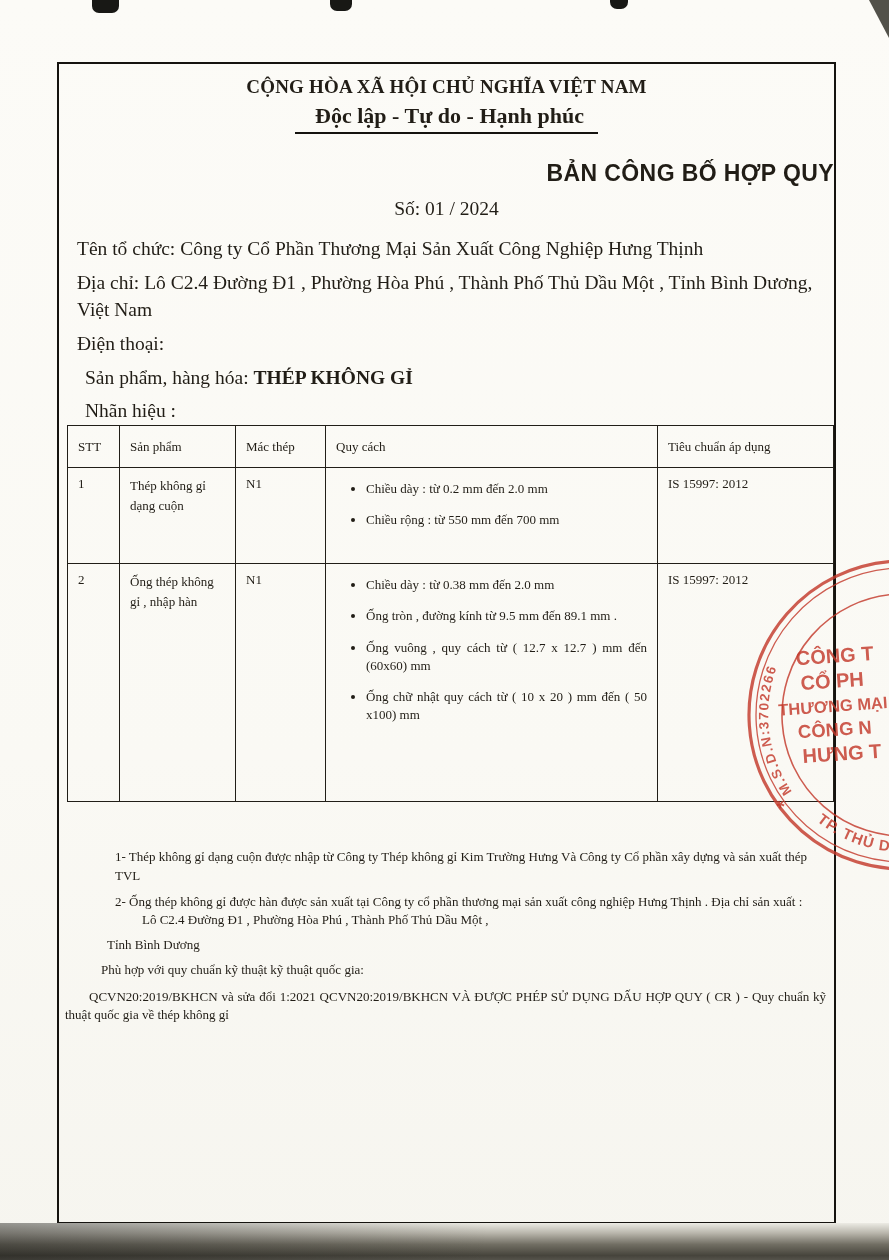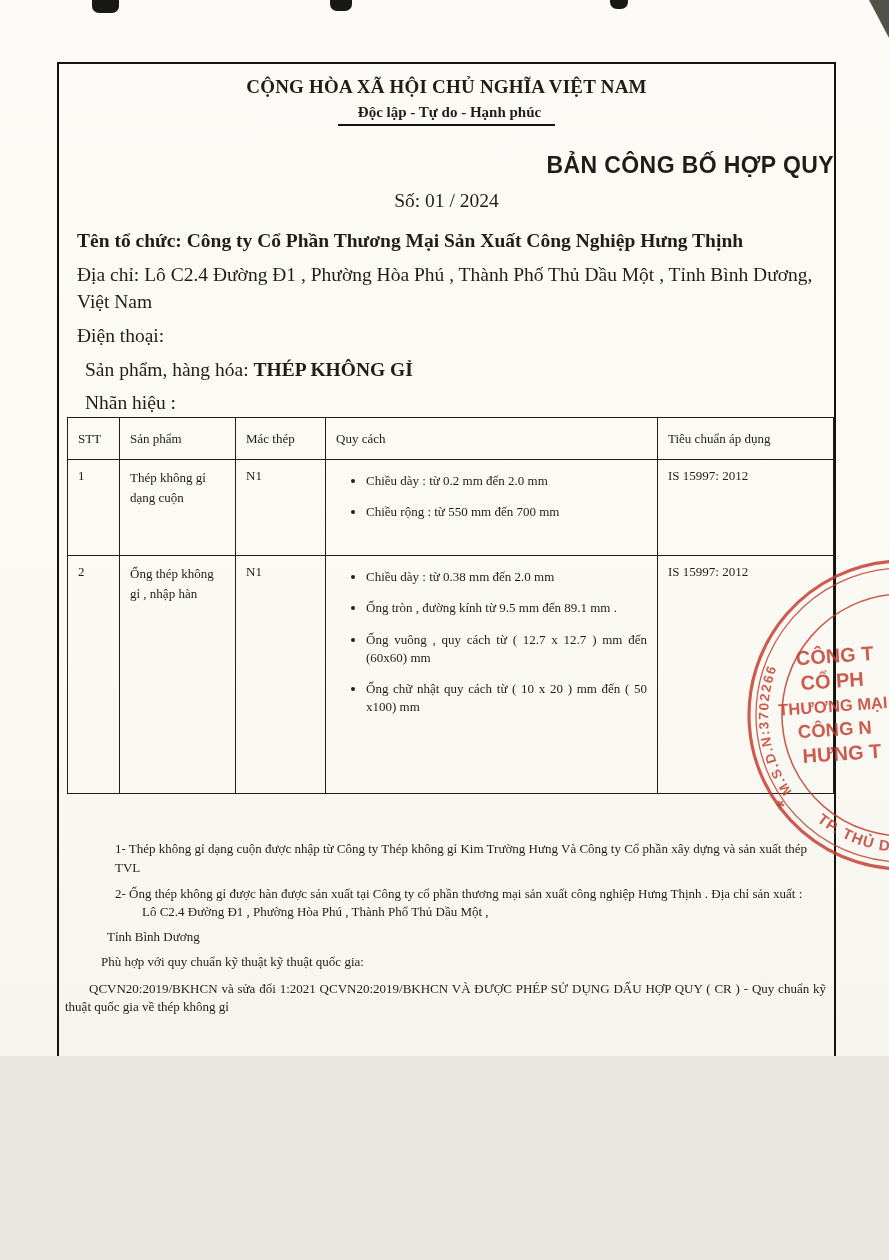--- a/index.html
+++ b/index.html
@@ -4,21 +4,21 @@
 <style>
   * { box-sizing: border-box; }
   html, body { margin: 0; padding: 0; }
   body {
     width: 889px; height: 1260px;
     font-family: "Liberation Serif", "DejaVu Serif", serif;
     background: #e9e7e0;
   }
   .page {
     position: relative;
-    width: 889px; height: 1056px;
+    width: 889px; height: 1260px;
     background: linear-gradient(180deg, #fcfbf7 0%, #faf9f4 60%, #f6f5ef 100%);
     overflow: hidden;
     color: #211d16;
   }
 
   
   .artifact { position: absolute; background: #181815; border-radius: 0 0 7px 7px; }
   .artifact.a1 { left: 92px;  top: 0; width: 27px; height: 13px; }
   .artifact.a2 { left: 330px; top: 0; width: 22px; height: 11px; }
   .artifact.a3 { left: 610px; top: 0; width: 18px; height: 9px; }
@@ -32,32 +32,32 @@
   .frame {
     position: absolute;
     left: 57px; top: 62px; width: 779px; height: 1162px;
     border: 2.2px solid #15130f;
   }
 
   .nat-header { text-align: center; margin-top: 12px; }
   .nat-line1 { font-weight: bold; font-size: 19px; letter-spacing: .2px; }
   .motto-wrap { margin-top: 5px; }
   .motto {
-    display: inline-block; font-weight: bold; font-size: 15px;
+    display: inline-block; font-weight: bold; font-size: 22px;
     border-bottom: 2.2px solid #15130f; padding: 0 14px 3px 20px;
   }
   .doc-title {
     margin: 26px 0 0; text-align: right;
     font-family: "Liberation Sans", "DejaVu Sans", sans-serif;
     font-weight: bold; font-size: 23px; letter-spacing: .4px;
   }
   .doc-no { text-align: center; font-size: 19.5px; margin-top: 11px; }
 
   .p { font-size: 19.5px; line-height: 1.42; margin: 6px 18px 0; }
-  .p.first { margin-top: 15px; font-weight: bold; }
+  .p.first { margin-top: 15px; }
   .p.shift { margin-left: 26px; }
   .bold { font-weight: bold; text-align: center; }
   .lbl { margin-right: 5px; }
 
   
   table.spec {
     border-collapse: collapse; table-layout: fixed;
     margin: 0 0 0 8px; width: 766px;
     font-size: 13px;
   }

